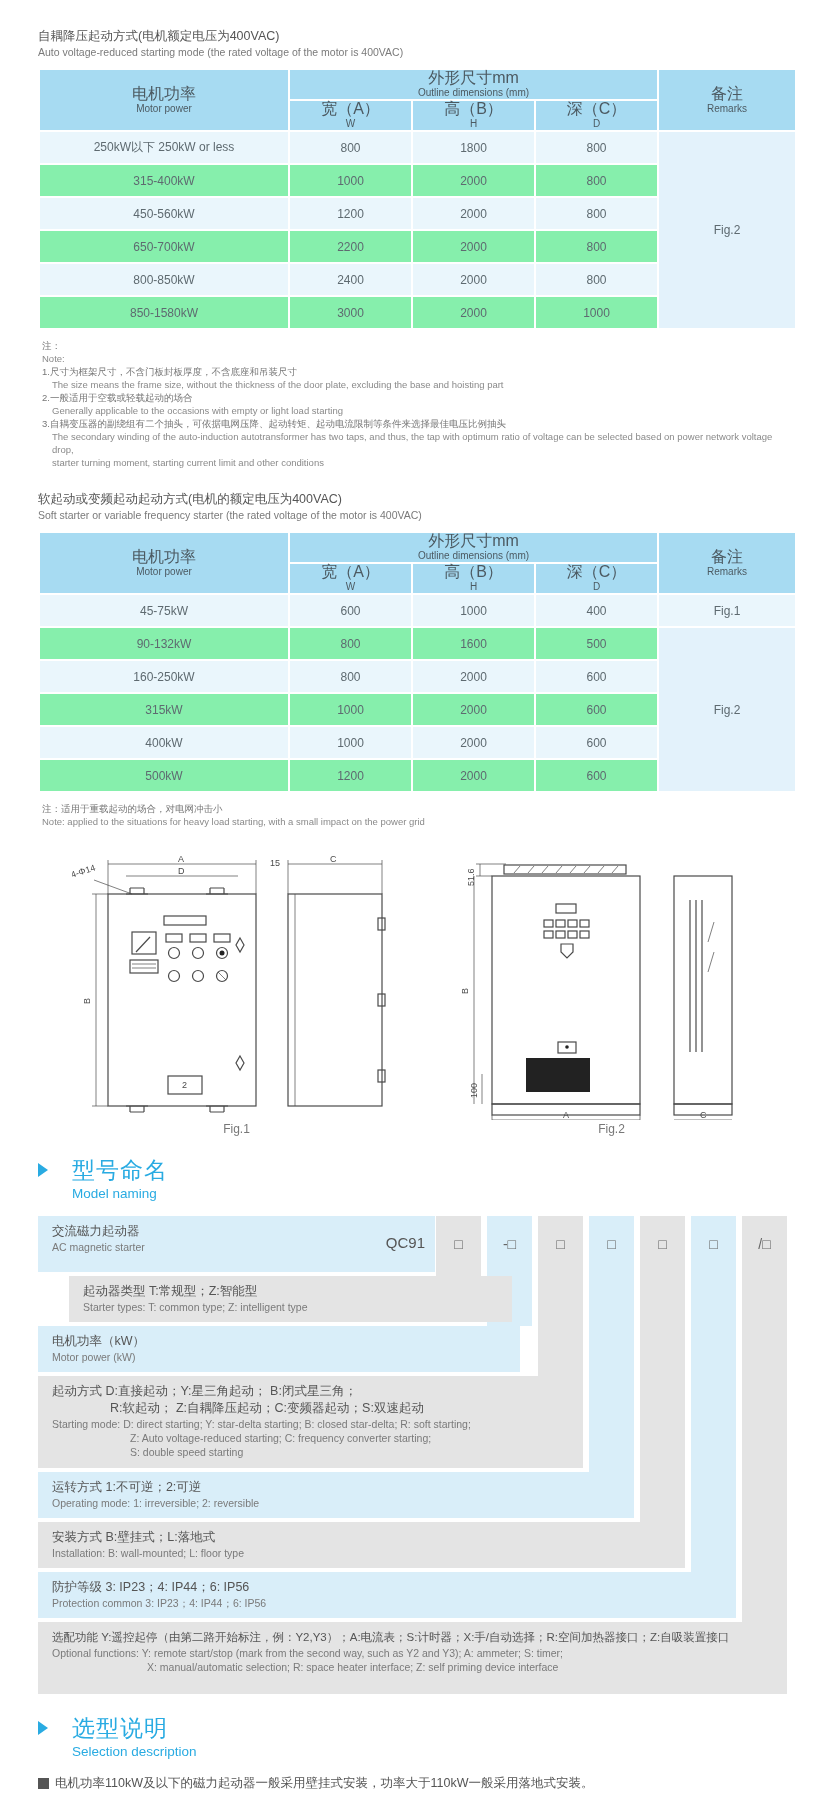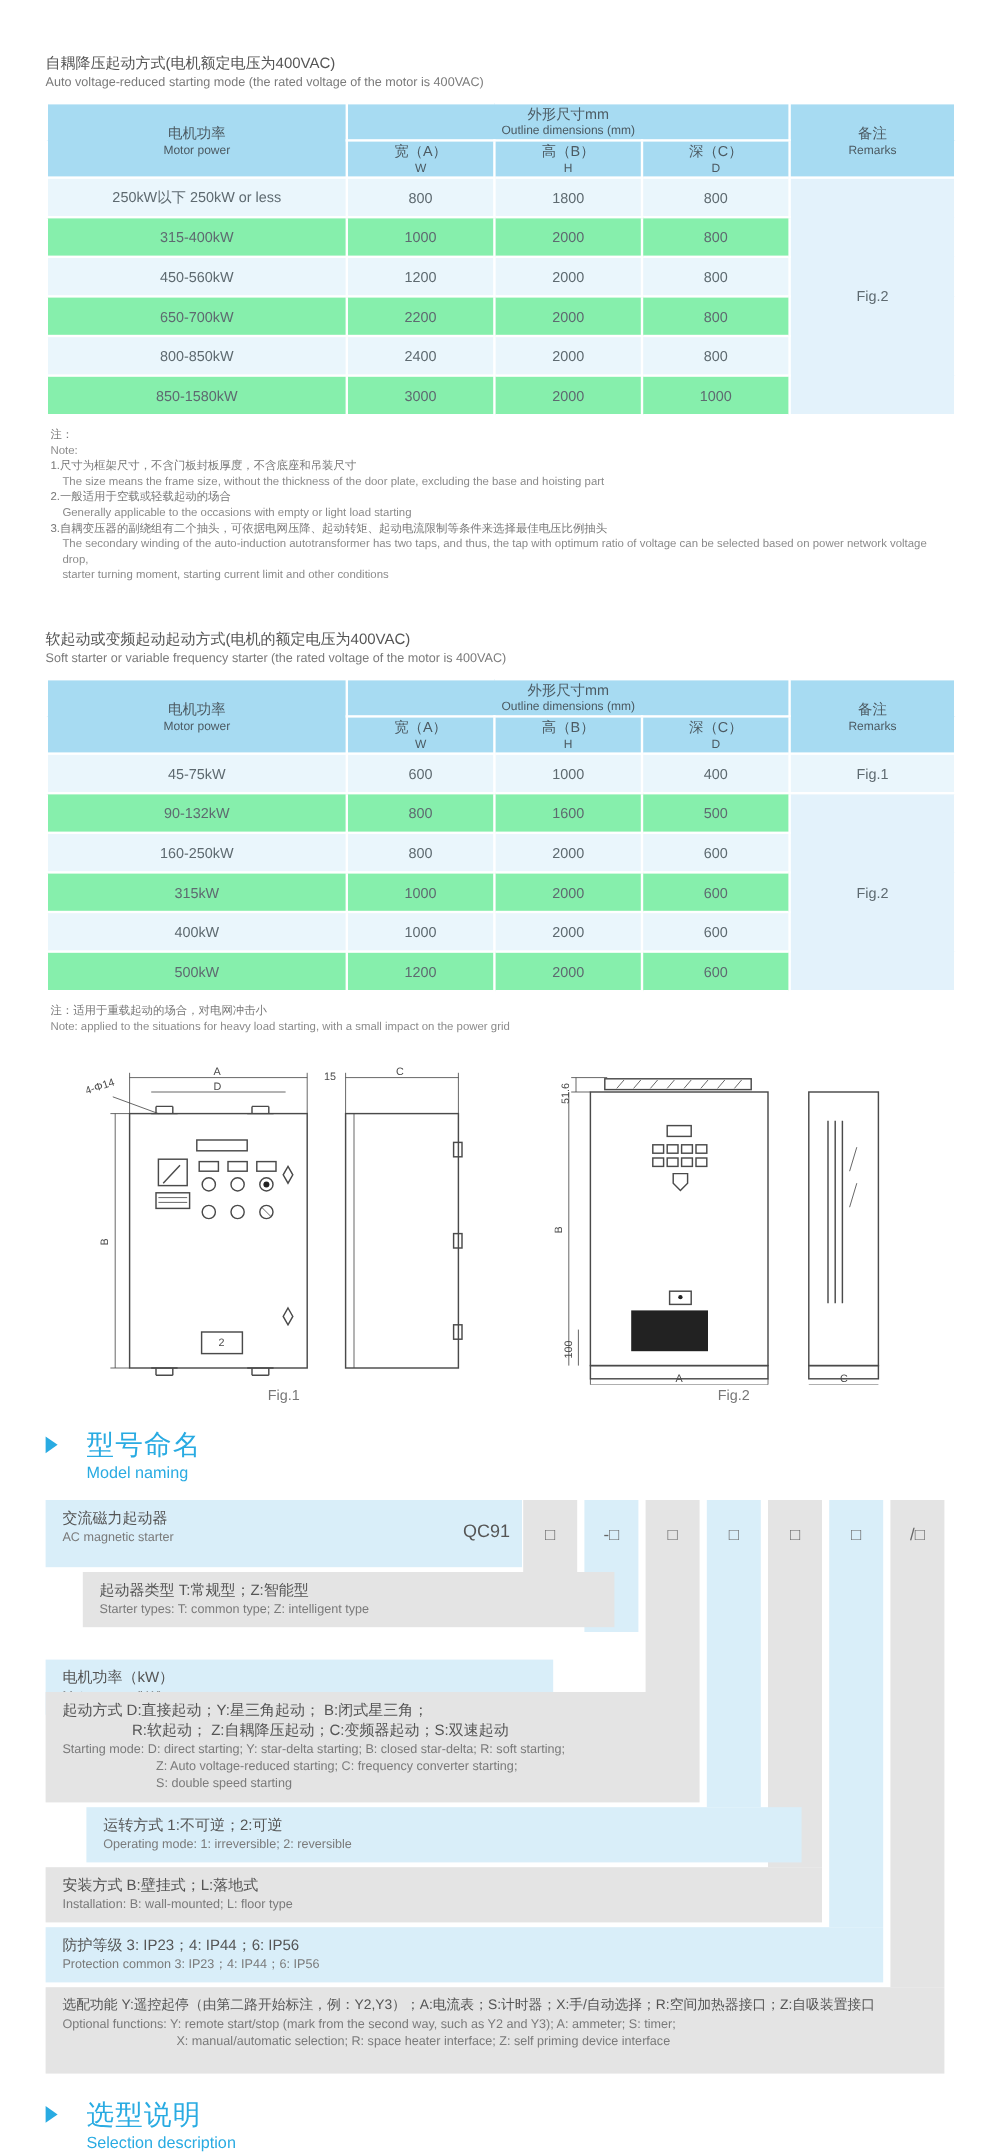--- a/index.html
+++ b/index.html
@@ -1,29 +1,29 @@
 <!DOCTYPE html>
 <html><head>
 <meta charset="utf-8">
 <style>
   * { margin:0; padding:0; box-sizing:border-box; }
   html,body { background:#fff; }
   body { font-family:"Liberation Sans","DejaVu Sans",sans-serif; color:#555; }
   .page { position:relative; width:830px; height:1797px; background:#fff; padding:28px 35px 0 38px; overflow:hidden; }
 
   
-  .tbl-title { margin-bottom:8px;margin-top:17px; }
+  .tbl-title { margin-bottom:8px; }
   .tbl-title .cn { font-size:12.5px; color:#555; display:block; line-height:17px;}
   .tbl-title .en { font-size:10.5px; color:#7a7a7a; display:block; line-height:15px;}
 
   
   table.spec { border-collapse:collapse; width:757px; table-layout:fixed; }
   table.spec td, table.spec th { border:2px solid #fff; text-align:center; vertical-align:middle; font-weight:normal; }
   table.spec th { background:#a7dbf2; color:#4c5a62; }
-  .hd-cn { font-size:12px; display:block; line-height:16px;}
+  .hd-cn { font-size:16px; display:block; line-height:16px;}
   .hd-en { font-size:10px; display:block; line-height:13px;}
   td.c-odd  { background:#eaf6fc; }
   td.c-even { background:#86efac; }
   td.c-remark { background:#e3f2fb; }
   table.spec td { font-size:12px; color:#5e6a70; height:33px; }
   col.c-power { width:250px; } col.c-dim { width:123px; } col.c-rem { width:138px; }
 
   
   .notes { margin:9px 0 0 4px; }
   .notes div { font-size:9.5px; line-height:13px; color:#8a8a8a; }
@@ -407,34 +407,34 @@
       <span class="cnl">交流磁力起动器</span>
       <span class="enl">AC magnetic starter</span>
       <span class="code">QC91</span>
     </div>
 
     <div class="band bg-gray" style="top:60px;height:46px;width:443px;margin-left:31px;">
       <span class="cnl">起动器类型 T:常规型；Z:智能型</span>
       <span class="enl">Starter types: T: common type; Z: intelligent type</span>
     </div>
 
-    <div class="band bg-blue" style="top:110px;height:46px;width:423px;margin-top:23px;">
+    <div class="band bg-blue" style="top:110px;height:46px;width:482px;">
       <span class="cnl">电机功率（kW）</span>
       <span class="enl">Motor power (kW)</span>
     </div>
 
     <div class="band bg-gray" style="top:160px;height:92px;width:545px;">
       <span class="cnl">起动方式 D:直接起动；Y:星三角起动；  B:闭式星三角；</span>
       <span class="cnl ind58">R:软起动；  Z:自耦降压起动；C:变频器起动；S:双速起动</span>
       <span class="enl">Starting mode: D: direct starting; Y: star-delta starting; B: closed star-delta; R: soft starting;</span>
       <span class="enl ind70">Z: Auto voltage-reduced starting; C: frequency converter starting;</span>
       <span class="enl ind70">S: double speed starting</span>
     </div>
 
-    <div class="band bg-blue" style="top:256px;height:46px;width:596px;margin-left:34px;">
+    <div class="band bg-blue" style="top:256px;height:46px;width:596px;">
       <span class="cnl">运转方式 1:不可逆；2:可逆</span>
       <span class="enl">Operating mode: 1: irreversible; 2: reversible</span>
     </div>
 
     <div class="band bg-gray" style="top:306px;height:46px;width:647px;">
       <span class="cnl">安装方式 B:壁挂式；L:落地式</span>
       <span class="enl">Installation: B: wall-mounted;  L: floor type</span>
     </div>
 
     <div class="band bg-blue" style="top:356px;height:46px;width:698px;">

